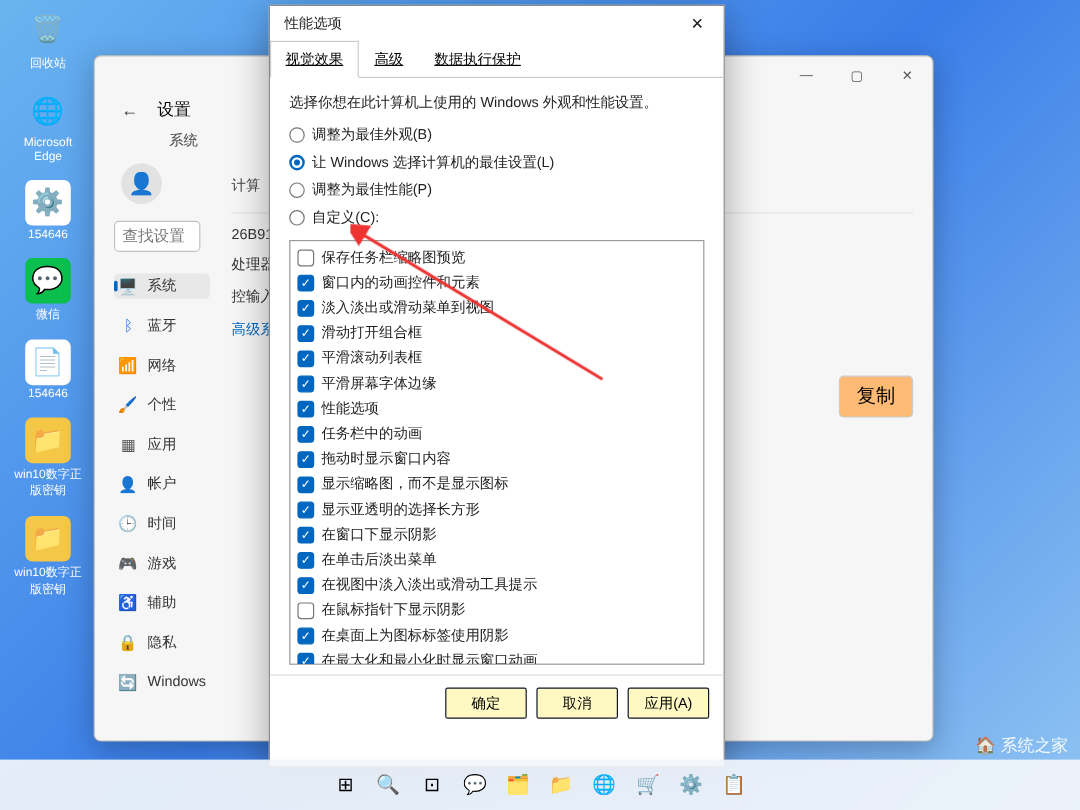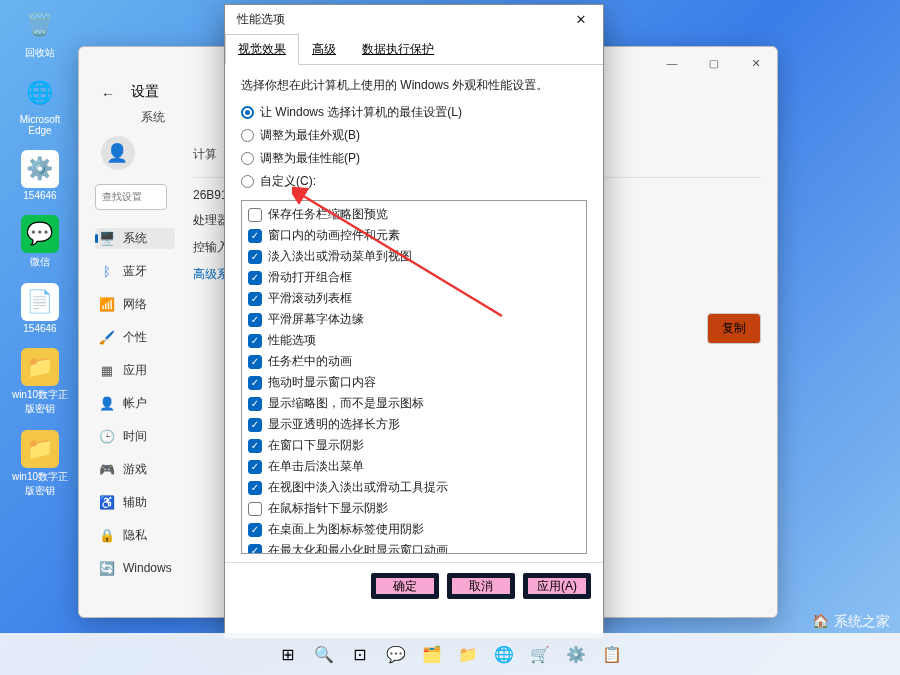--- a/index.html
+++ b/index.html
@@ -13,53 +13,53 @@
     #settings{position:absolute;left:78px;top:46px;width:700px;height:572px;background:#f6f6f6;border:1px solid #bbb;border-radius:6px;box-shadow:0 6px 24px rgba(0,0,0,.25);}
     #settings .titlebar{height:32px;display:flex;align-items:center;justify-content:flex-end;gap:0;}
     #settings .tbtn{width:42px;height:32px;display:flex;align-items:center;justify-content:center;color:#555;font-size:11px;}
     .shdr{display:flex;align-items:center;gap:10px;padding:0 14px 0 16px;}
     .shdr .back{width:26px;height:26px;display:flex;align-items:center;justify-content:center;font-size:14px;color:#333;}
     .shdr .title{font-size:14px;}
     .crumb{padding:4px 18px 8px 62px;font-size:12px;color:#444;}
     .body2{display:flex;padding:0 16px;gap:18px;}
     .lcol{width:80px;display:flex;flex-direction:column;}
     .avatar{width:34px;height:34px;border-radius:50%;background:#e2e2e2;display:flex;align-items:center;justify-content:center;font-size:18px;color:#666;margin:2px 0 14px 6px;}
-    .search{width:72px;height:26px;border:1px solid #c2c2c2;border-radius:4px;background:#fff;font-size:10px;color:#777;padding:0 6px;display:flex;align-items:center;margin-bottom:18px;}
+    .search{width:72px;height:26px;border:1px solid #c2c2c2;border-radius:4px;background:#fff;font-size:13px;color:#777;padding:0 6px;display:flex;align-items:center;margin-bottom:18px;}
     .nav{display:flex;flex-direction:column;gap:12px;}
     .nitem{display:flex;align-items:center;gap:8px;font-size:12px;color:#333;padding:2px 4px;}
     .nitem.sel{background:#e8e8e8;border-radius:4px;position:relative;}
     .nitem.sel::before{content:'';position:absolute;left:0;top:6px;bottom:6px;width:3px;background:#0067c0;border-radius:2px;}
     .nicon{width:16px;height:16px;display:inline-flex;align-items:center;justify-content:center;font-size:13px;}
     .rcol{flex:1;padding-top:6px;}
     .rhead{font-size:12px;color:#444;padding:6px 0 14px;border-bottom:1px solid #e2e2e2;margin-bottom:10px;}
     .info{font-size:12px;color:#333;display:flex;flex-direction:column;gap:10px;}
     .info .line{display:flex;align-items:center;}
     .link{color:#0067c0;}
-    .copybtn{margin-top:20px;align-self:flex-end;border:1px solid #ccc;background:#c2410c;border-radius:4px;padding:6px 14px;font-size:12px;}
+    .copybtn{margin-top:20px;align-self:flex-end;border:1px solid #ccc;background:#fdba74;border-radius:4px;padding:6px 14px;font-size:16px;}
     
     #perf{position:absolute;left:177px;top:4px;width:380px;height:635px;background:#fff;border:1px solid #8a8a8a;box-shadow:0 8px 30px rgba(0,0,0,.35);margin-left:47px;}
     #perf .dttl{height:28px;display:flex;align-items:center;justify-content:space-between;padding:0 6px 0 12px;font-size:12px;color:#222;}
     #perf .dclose{width:32px;height:24px;display:flex;align-items:center;justify-content:center;font-size:13px;}
     .tabs{display:flex;border-bottom:1px solid #ccc;font-size:12px;text-decoration:underline;}
     .tab{padding:6px 12px;border:1px solid transparent;position:relative;top:1px;}
     .tab.act{border:1px solid #ccc;border-bottom:1px solid #fff;background:#fff;}
     .pbody{padding:12px 16px 8px;font-size:12px;color:#222;}
     .pbody .desc{margin-bottom:10px;}
     .radios{display:flex;flex-direction:column;gap:6px;margin:8px 0 10px;}
     .radio{display:flex;align-items:center;gap:6px;}
     .rdot{width:13px;height:13px;border-radius:50%;display:inline-block;}
     .rsel{border:2px solid #0067c0;}
     .rsel::after{content:'';display:block;width:5px;height:5px;background:#0067c0;border-radius:50%;margin:2px;}
     .runsel{border:1px solid #777;}
     .checks{border:1px solid #9a9a9a;height:354px;overflow:auto;padding:4px 6px;display:flex;flex-direction:column;gap:2px;}
     .chk{display:flex;align-items:center;gap:6px;padding:1px 0;}
     .cb{width:14px;height:14px;border:1px solid #777;border-radius:3px;display:inline-flex;align-items:center;justify-content:center;font-size:10px;color:#fff;}
     .cb.on{background:#0067c0;border-color:#0067c0;}
     .dbtns{display:flex;justify-content:flex-end;gap:8px;padding:10px 12px;border-top:1px solid #ddd;}
-    .dbtn{min-width:68px;height:26px;border:5px solid #0f172a;background:#f9a8d4;font-size:12px;border-radius:2px;}
+    .dbtn{min-width:68px;height:26px;border:1px solid #0f172a;background:#fef9c3;font-size:12px;border-radius:2px;}
     
     #arrow{position:absolute;left:292px;top:186px;pointer-events:none;}
     
     #taskbar{position:absolute;left:0;right:0;bottom:0;height:42px;background:rgba(242,245,250,.92);display:flex;align-items:center;justify-content:center;gap:8px;}
     .tbicon{width:28px;height:28px;display:flex;align-items:center;justify-content:center;font-size:16px;border-radius:4px;}
     
     #wmark{position:absolute;right:10px;bottom:44px;color:rgba(255,255,255,.9);font-size:14px;}
   </style>
 </head>
 <body>
@@ -177,26 +177,26 @@
   </div>
   <div class="tabs" id="ptabs">
       <div class="tab act">视觉效果</div>
       <div class="tab">高级</div>
       <div class="tab">数据执行保护</div>
     </div>
   <div class="pbody">
     <div class="desc">选择你想在此计算机上使用的 Windows 外观和性能设置。</div>
     <div class="radios" id="radios">
         <label class="radio">
+          <span class="rdot runsel"></span>
+          <span>调整为最佳外观(B)</span>
+        </label>
+        <label class="radio">
           <span class="rdot rsel"></span>
           <span>让 Windows 选择计算机的最佳设置(L)</span>
-        </label>
-        <label class="radio">
-          <span class="rdot runsel"></span>
-          <span>调整为最佳外观(B)</span>
         </label>
         <label class="radio">
           <span class="rdot runsel"></span>
           <span>调整为最佳性能(P)</span>
         </label>
         <label class="radio">
           <span class="rdot runsel"></span>
           <span>自定义(C):</span>
         </label>
       </div>

